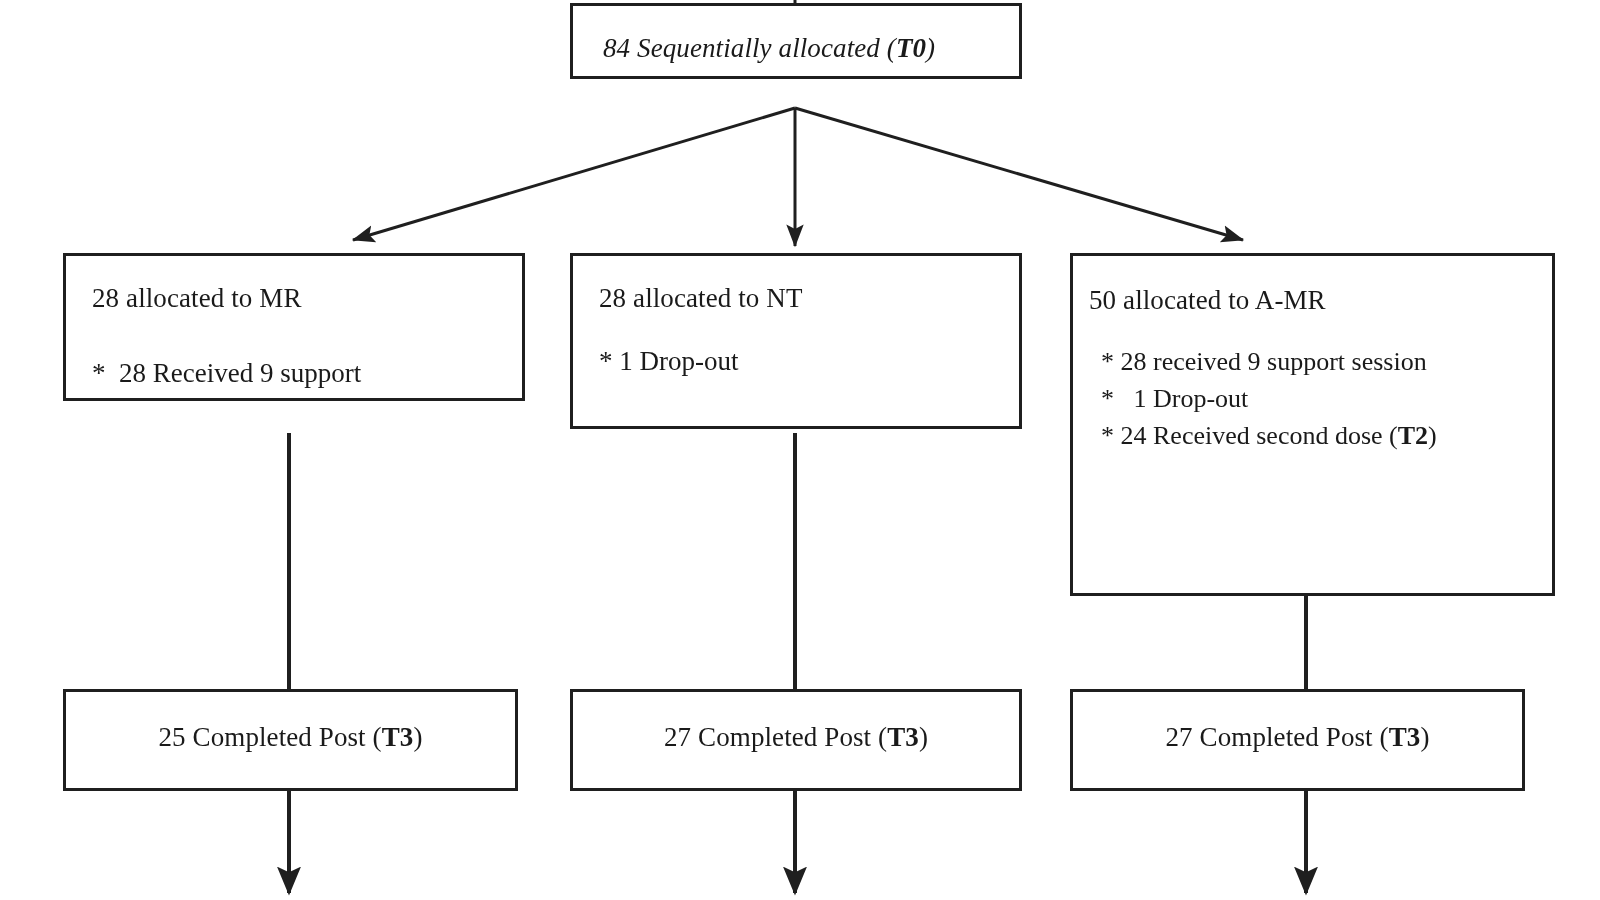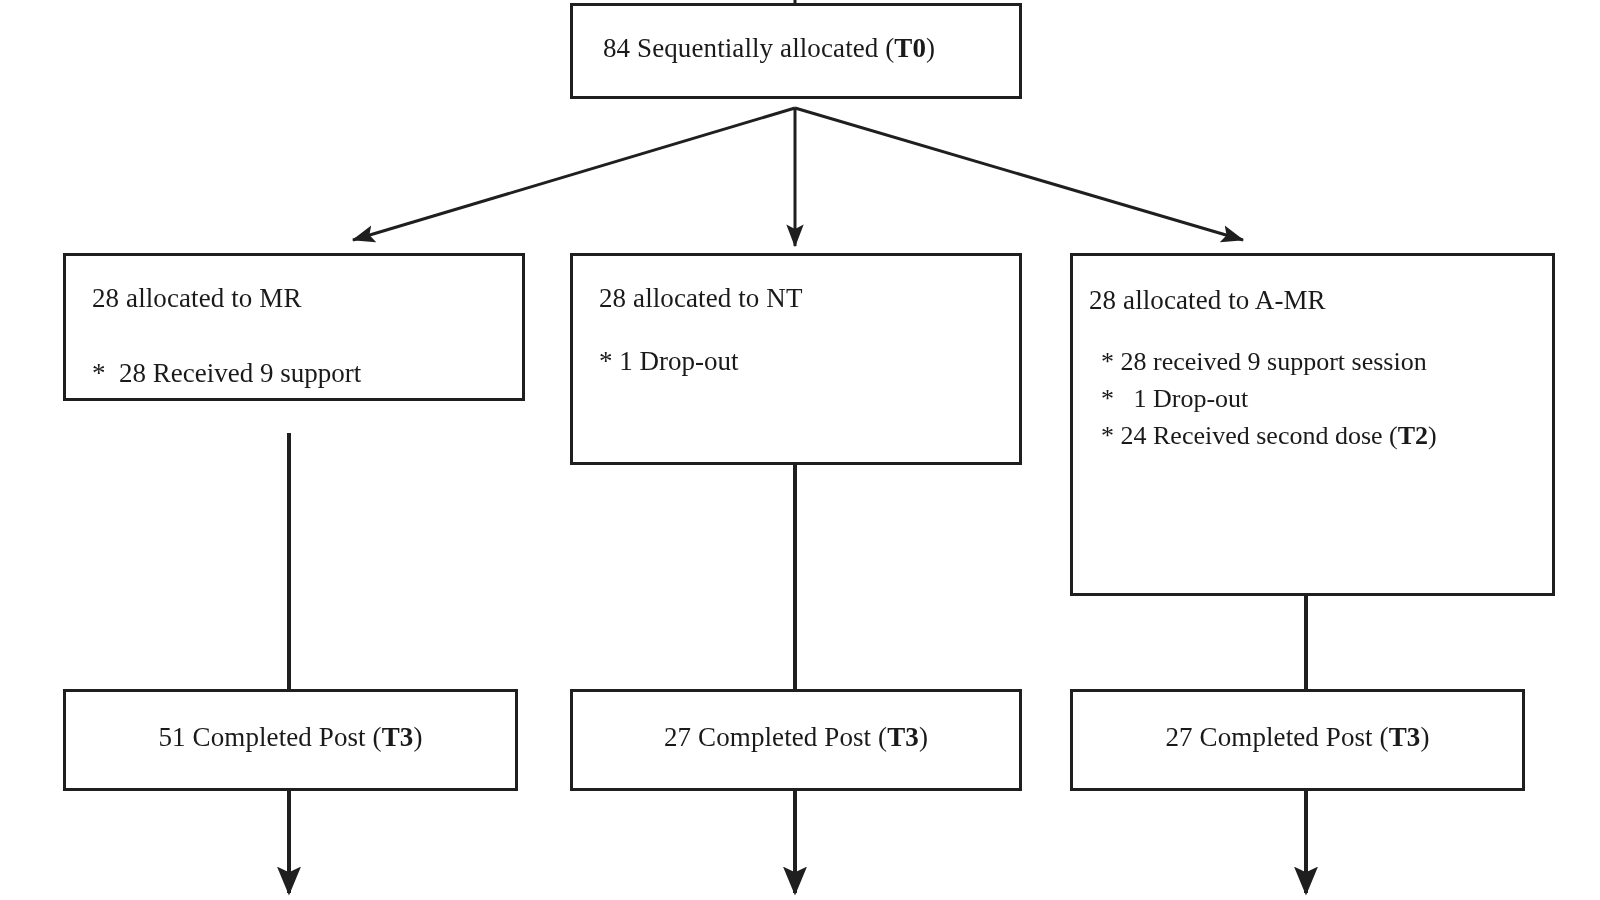--- a/index.html
+++ b/index.html
@@ -51,32 +51,32 @@
     line-height: 1.15;
     white-space: pre;
   }
   .bullet-line-tight {
     font-size: 26px;
     line-height: 1.42;
     white-space: pre;
   }
   
   #node-allocated {
-    left: 570px;  top: 3px;   width: 452px; height: 96px;
+    left: 570px;  top: 3px;   width: 452px; height: 76px; font-style: italic;
   }
   #node-allocated .node-inner { top: 27px; padding-left: 30px; }
 
   #node-mr {
     left: 63px;   top: 253px; width: 462px; height: 148px;
   }
   #node-mr .node-inner { top: 27px; padding-left: 26px; }
   #node-mr .bullet-line { margin-top: 44px; }
 
   #node-nt {
-    left: 570px;  top: 253px; width: 452px; height: 212px;
+    left: 570px;  top: 253px; width: 452px; height: 176px;
   }
   #node-nt .node-inner { top: 27px; padding-left: 26px; }
   #node-nt .bullet-line { margin-top: 32px; }
 
   #node-amr {
     left: 1070px; top: 253px; width: 485px; height: 343px;
   }
   #node-amr .node-inner { top: 29px; padding-left: 16px; }
   #node-amr .amr-bullets { margin-top: 28px; padding-left: 12px; }
 
@@ -142,32 +142,32 @@
 
   <div class="node-box" id="node-nt">
     <div class="node-inner">
       <div class="node-title">28 allocated to NT</div>
       <div class="bullet-line">* 1 Drop-out</div>
     </div>
   </div>
 
   <div class="node-box" id="node-amr">
     <div class="node-inner">
-      <div class="node-title">28 allocated to A-MR</div>
+      <div class="node-title">50 allocated to A-MR</div>
       <div class="amr-bullets">
         <div class="bullet-line-tight">* 28 received 9 support session</div>
         <div class="bullet-line-tight">*   1 Drop-out</div>
         <div class="bullet-line-tight"><span>* 24 Received second dose (</span><b>T2</b><span>)</span></div>
       </div>
     </div>
   </div>
 
   <div class="node-box post-box" id="node-post-mr">
     <div class="node-inner">
-      <div class="node-title"><span>51 Completed Post (</span><b>T3</b><span>)</span></div>
+      <div class="node-title"><span>25 Completed Post (</span><b>T3</b><span>)</span></div>
     </div>
   </div>
 
   <div class="node-box post-box" id="node-post-nt">
     <div class="node-inner">
       <div class="node-title"><span>27 Completed Post (</span><b>T3</b><span>)</span></div>
     </div>
   </div>
 
   <div class="node-box post-box" id="node-post-amr">

